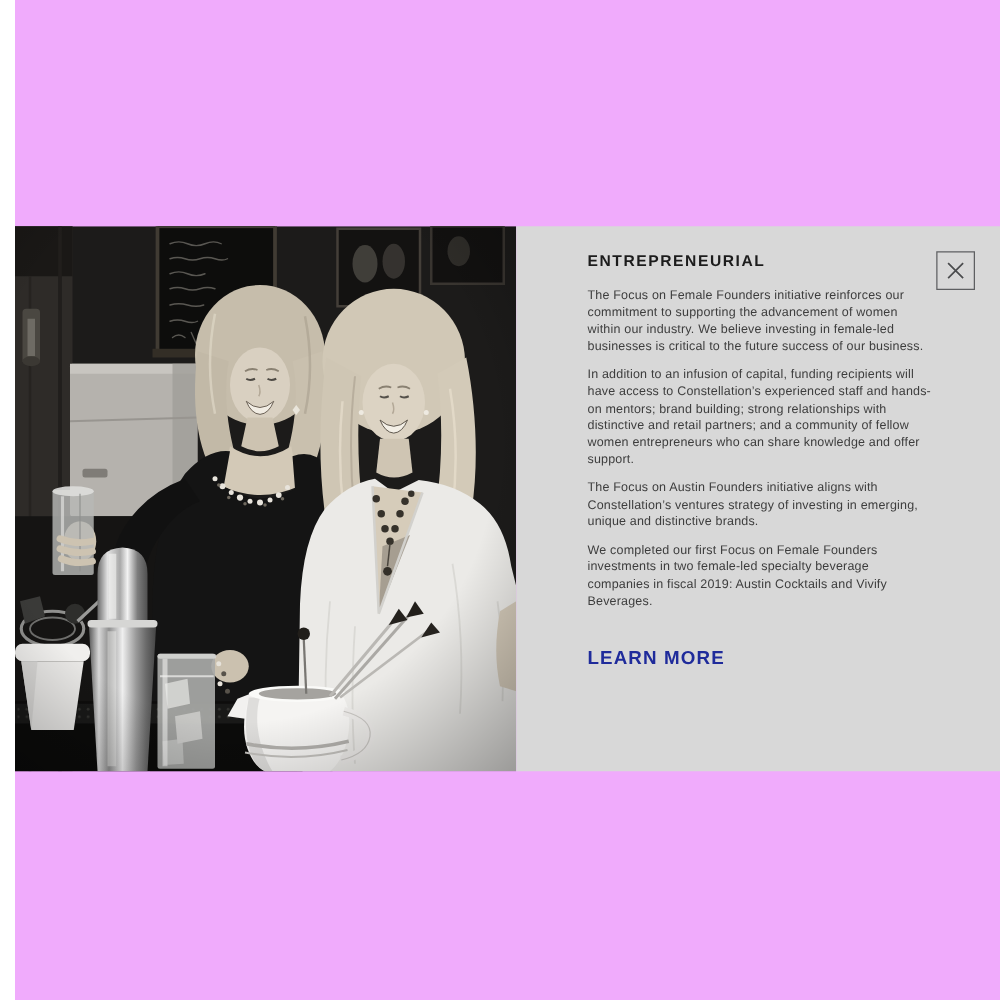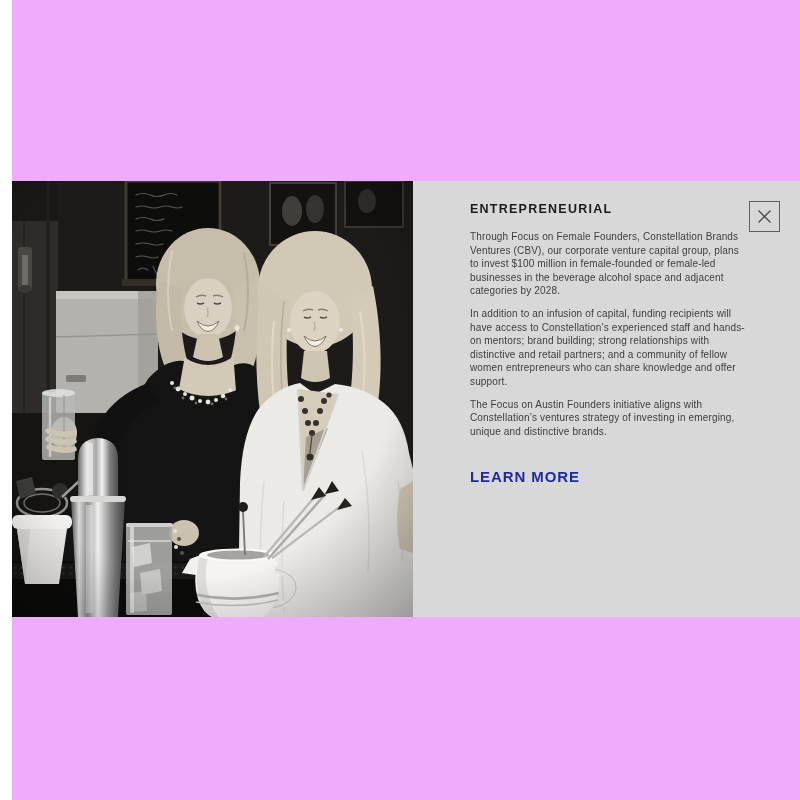--- a/index.html
+++ b/index.html
@@ -261,23 +261,24 @@
     <aside class="panel" style="background-color: rgb(216, 216, 216);">
       <button class="close-btn" aria-label="✕" style="border-color: rgb(94, 95, 97); color: rgb(75, 76, 78);">
         <svg width="15" height="15" viewBox="0 0 15 15">
           <path d="M1.5 1.5 L13.5 13.5 M13.5 1.5 L1.5 13.5" stroke="currentColor" stroke-width="1.4" fill="none"></path>
         </svg>
       </button>
 
       <h2 class="title" style="color: rgb(28, 28, 28);">ENTREPRENEURIAL</h2>
 
       <div class="text-col" style="color: rgb(61, 61, 61);">
-        <p class="para">Through Focus on Female Founders, Constellation Brands Ventures (CBV), our corporate venture capital group, plans to invest $100 million in female-founded or female-led businesses in the beverage alcohol space and adjacent categories by 2028.</p>
+        <p class="para">The Focus on Female Founders initiative reinforces our commitment to supporting the advancement of women within our industry. We believe investing in female-led businesses is critical to the future success of our business.</p>
         <p class="para">In addition to an infusion of capital, funding recipients will have access to Constellation’s experienced staff and hands-on mentors; brand building; strong relationships with distinctive and retail partners; and a community of fellow women entrepreneurs who can share knowledge and offer support.</p>
         <p class="para">The Focus on Austin Founders initiative aligns with Constellation’s ventures strategy of investing in emerging, unique and distinctive brands.</p>
+        <p class="para">We completed our first Focus on Female Founders investments in two female-led specialty beverage companies in fiscal 2019: Austin Cocktails and Vivify Beverages.</p>
         <a class="learn-more" href="#" style="color: rgb(31, 43, 155);">LEARN MORE</a>
       </div>
 
       <div class="corner-artifact"></div>
     </aside>
 
   </section>
 </div>
 
 </body></html>

